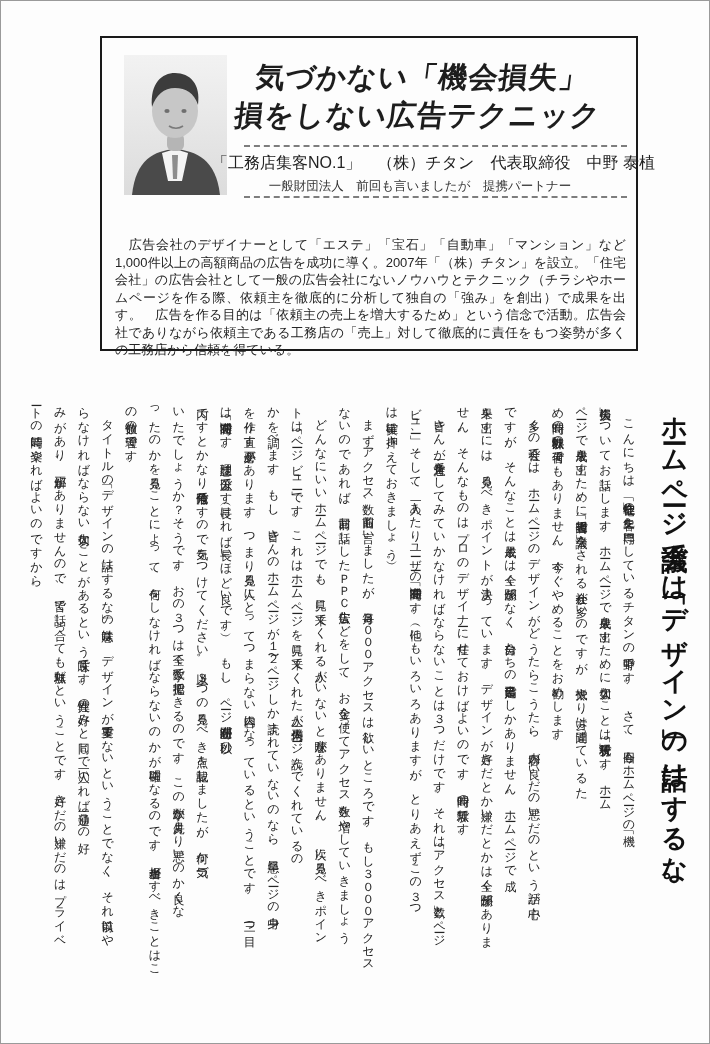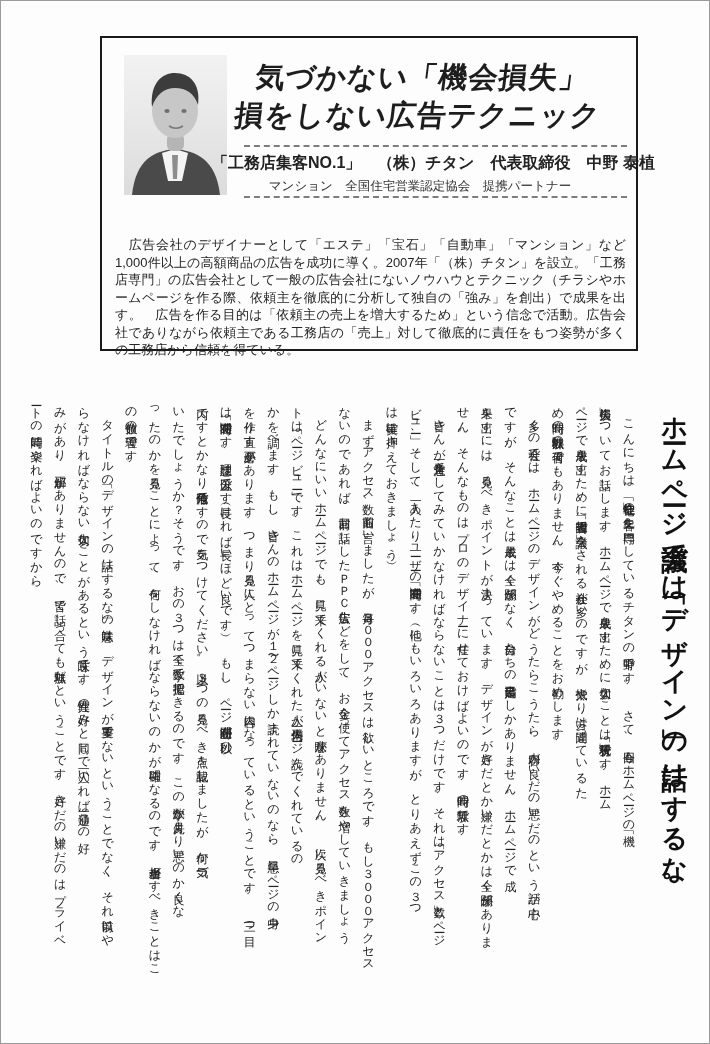--- a/index.html
+++ b/index.html
@@ -25,21 +25,21 @@
   .main-title{
     position:absolute;left:110px;right:8px;top:20px;
     text-align:center;font-size:29px;line-height:38px;font-weight:900;
     color:#1d1d1d;transform:skewX(-7deg);letter-spacing:1px;white-space:nowrap;
   }
   .dashed{position:absolute;left:142px;right:9px;border-top:2px dashed #7d7d7d;height:0;}
   .d1{top:107px;}
   .d2{top:158px;}
   .byline{
     position:absolute;left:110px;right:8px;top:115px;text-align:center;
-    font-size:16px;font-weight:700;color:#222;white-space:nowrap;
+    font-size:16px;font-weight:400;color:#222;white-space:nowrap;
   }
   .affiliation{
     position:absolute;left:110px;right:8px;top:140px;text-align:center;
     font-size:12.5px;color:#333;white-space:nowrap;
   }
   .profile-heading{
     position:absolute;left:0;right:0;top:170px;text-align:center;
     font-size:19px;font-weight:600;letter-spacing:2.5px;color:#1d1d1d;white-space:nowrap;
   }
   .profile-text{
@@ -95,24 +95,24 @@
       </svg>
     </div>
 
     <div class="main-title">
       <div>気づかない「機会損失」</div>
       <div>損をしない広告テクニック</div>
     </div>
 
     <div class="dashed d1"></div>
     <div class="byline">「工務店集客NO.1」　（株）チタン　代表取締役　中野 泰植</div>
-    <div class="affiliation">マンション　全国住宅営業認定協会　提携パートナー</div>
+    <div class="affiliation">一般財団法人　前回も言いましたが　提携パートナー</div>
     <div class="dashed d2"></div>
 
-    <div class="profile-text">　広告会社のデザイナーとして「エステ」「宝石」「自動車」「マンション」など1,000件以上の高額商品の広告を成功に導く。2007年「（株）チタン」を設立。「工務店専門」の広告会社として一般の広告会社にないノウハウとテクニック（チラシやホームページを作る際、依頼主を徹底的に分析して独自の「強み」を創出）で成果を出す。　広告を作る目的は「依頼主の売上を増大するため」という信念で活動。広告会社でありながら依頼主である工務店の「売上」対して徹底的に責任をもつ姿勢が多くの工務店から信頼を得ている。</div>
+    <div class="profile-text">　広告会社のデザイナーとして「エステ」「宝石」「自動車」「マンション」など1,000件以上の高額商品の広告を成功に導く。2007年「（株）チタン」を設立。「住宅会社」の広告会社として一般の広告会社にないノウハウとテクニック（チラシやホームページを作る際、依頼主を徹底的に分析して独自の「強み」を創出）で成果を出す。　広告を作る目的は「依頼主の売上を増大するため」という信念で活動。広告会社でありながら依頼主である工務店の「売上」対して徹底的に責任をもつ姿勢が多くの工務店から信頼を得ている。</div>
   </div>
 
   <div class="article">
     <div class="headline">ホームページ会議では「デザイン」の話はするな。</div>
     <div class="col">　こんにちは、「住宅会社」の集客を専門にしているチタンの中野です。　さて、今回もホームページの「機</div>
     <div class="col">会損失」についてお話しします。ホームページで成果を出すために大切なことは「現状分析」です。ホーム</div>
     <div class="col">ページで成果を出すために「担当者間で会議」をされる会社が多いのですが、大抵やり方は間違っているた</div>
     <div class="col">め時間の無駄以外の何者でもありません。今すぐやめることをお勧めします。</div>
     <div class="col">　多くの会社では、ホームページのデザインがどうたらこうたら、内容が良いだの悪いだのという話が中心</div>
     <div class="col">ですが、そんなことは成果とは全く関係がなく、自分たちの自己満足でしかありません。ホームページで成</div>

